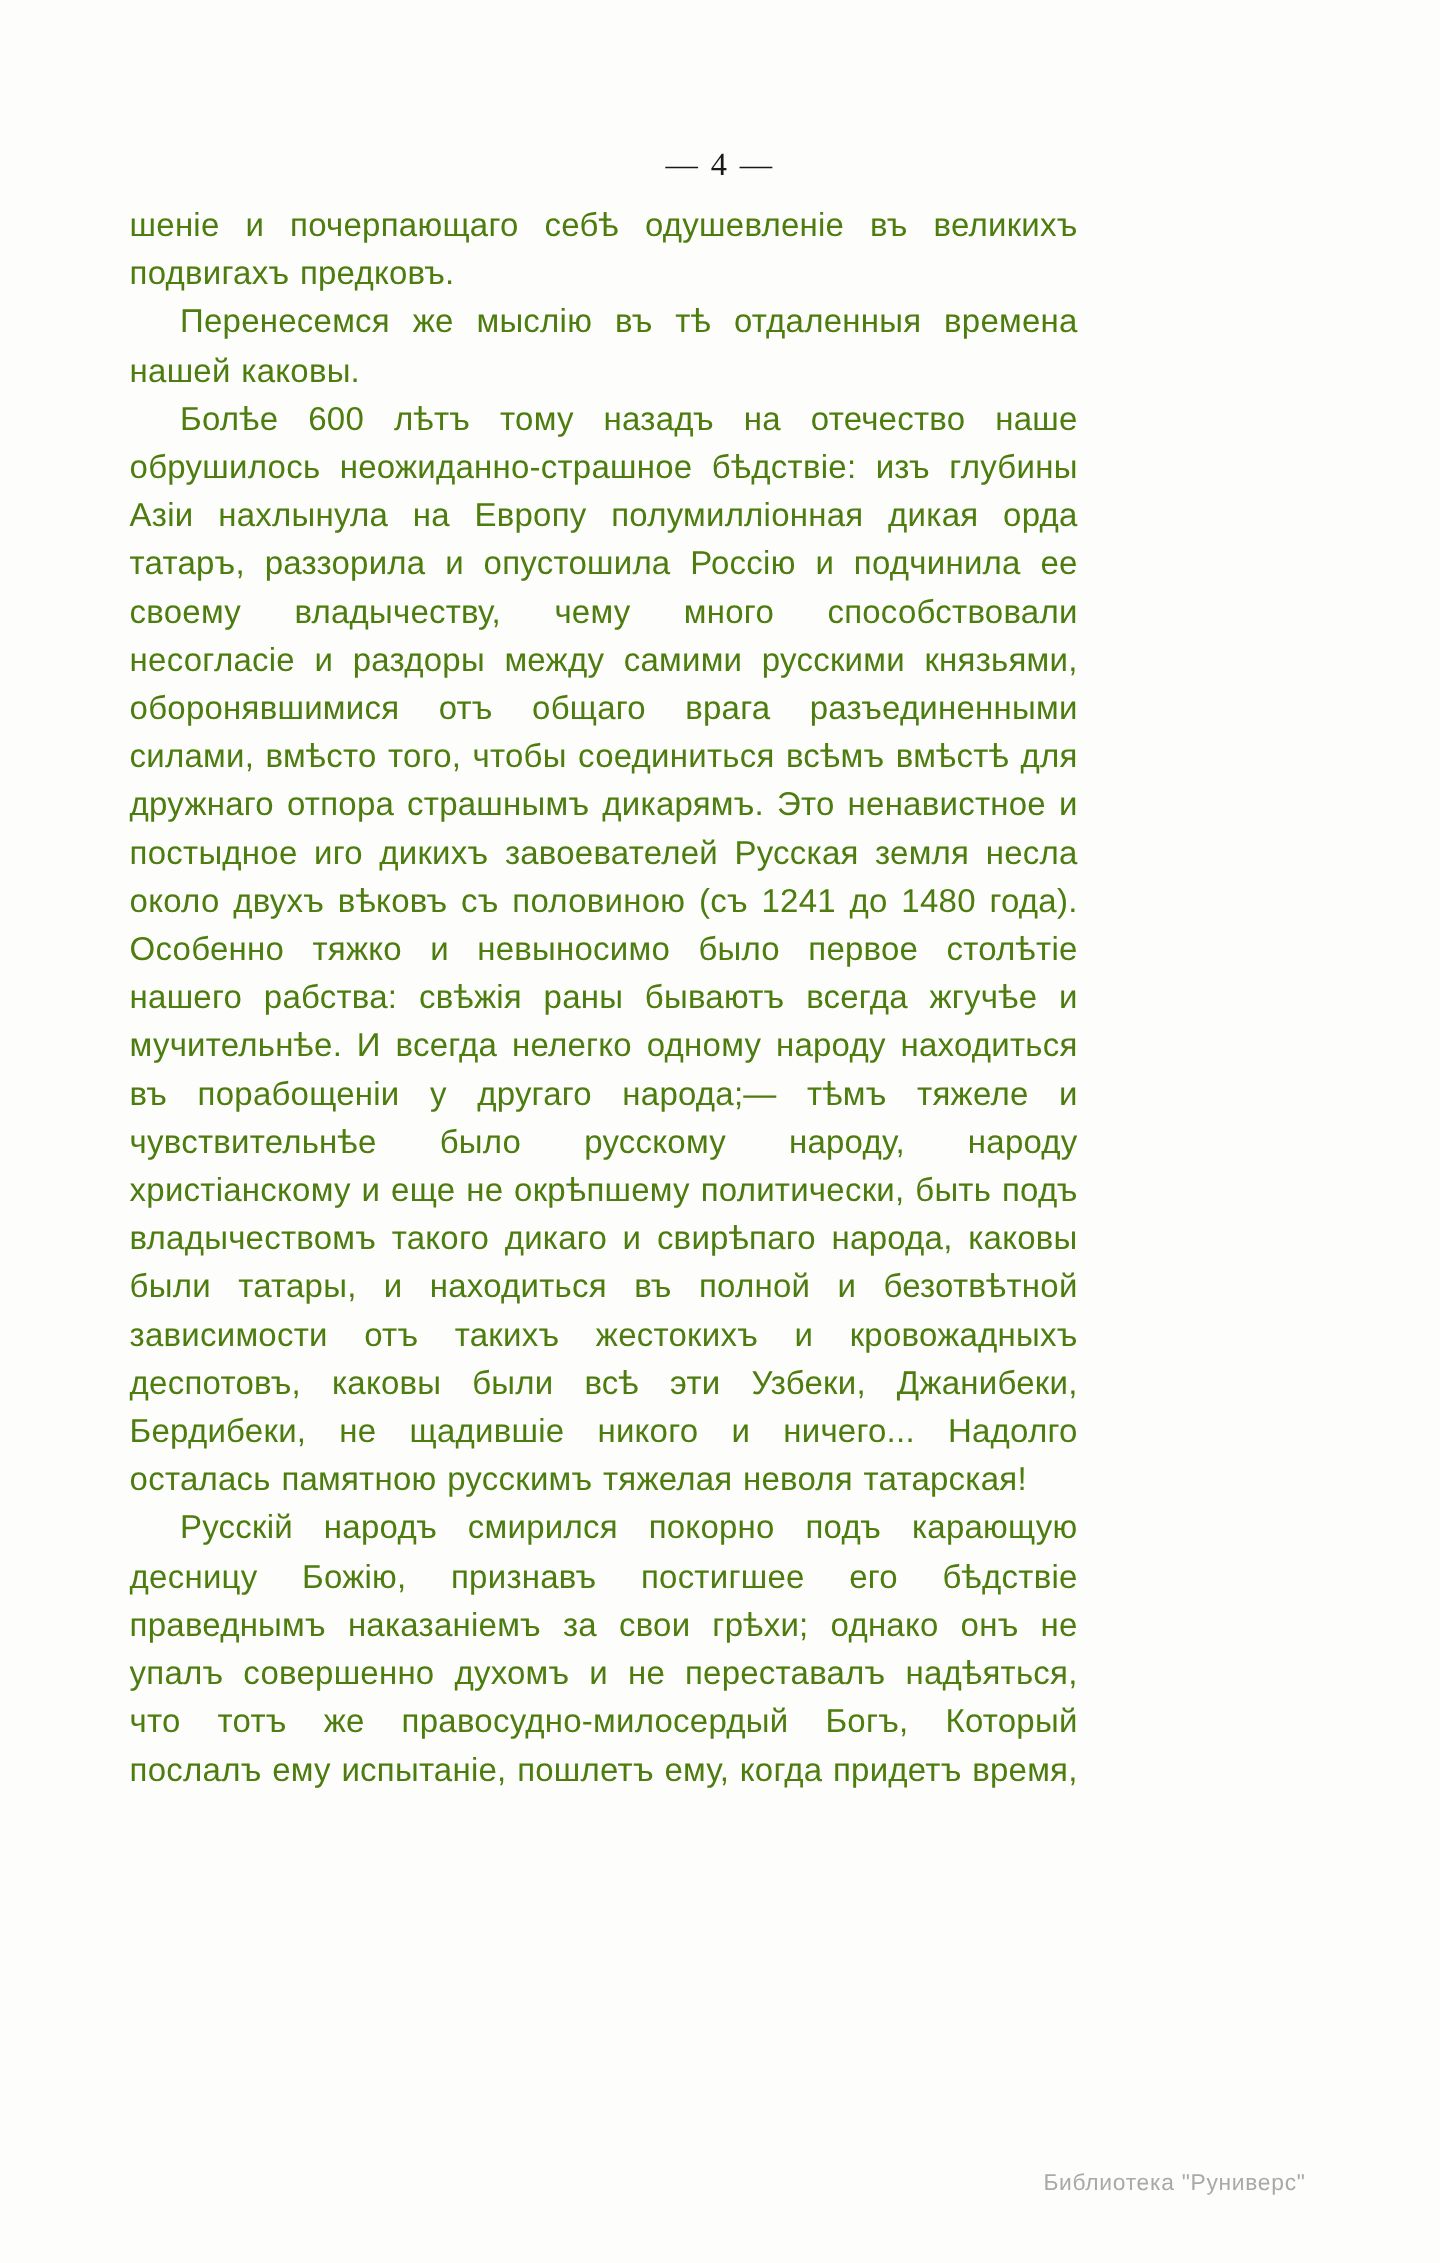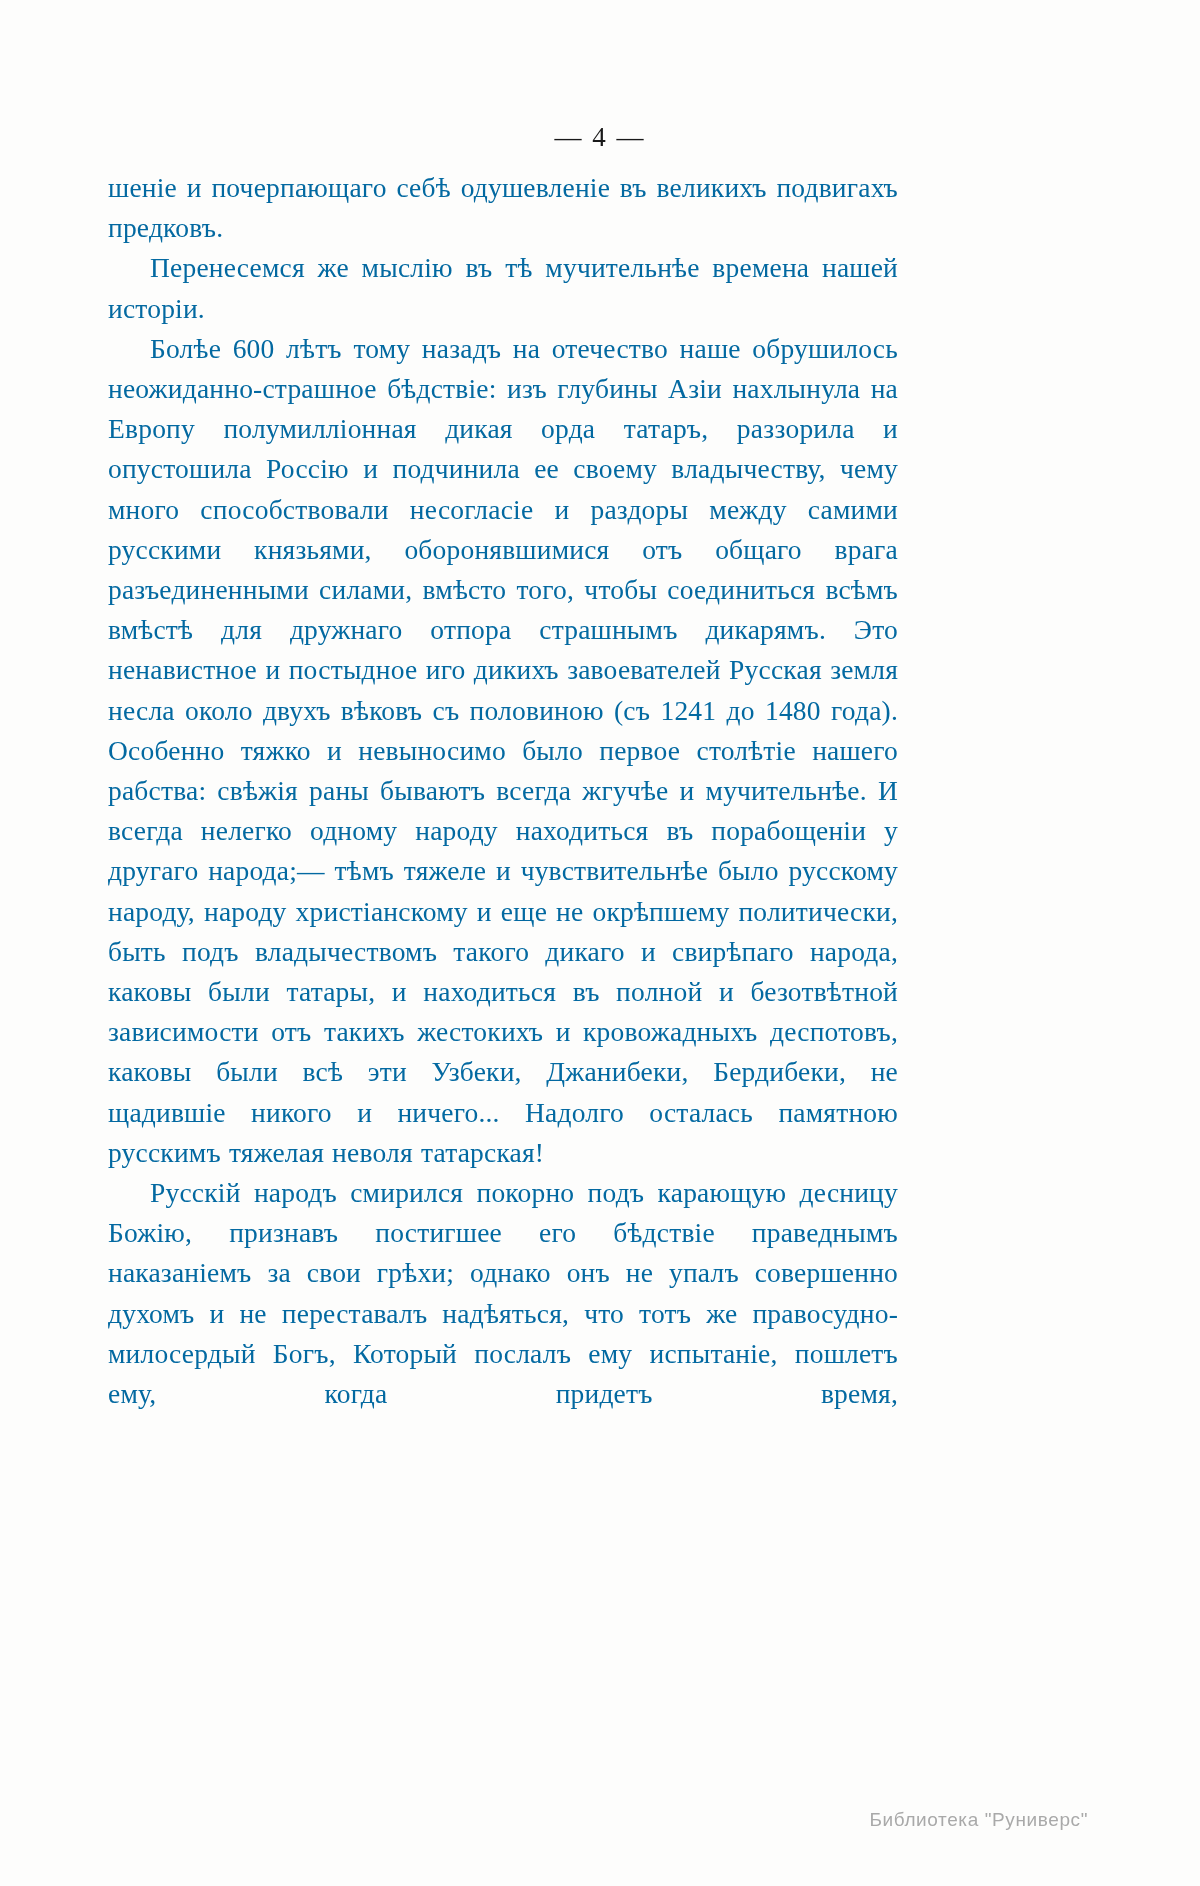--- a/index.html
+++ b/index.html
@@ -38,24 +38,24 @@
     left: 108px;
     top: 168px;
     width: 790px;
   }
   p {
     margin: 0;
     font-size: 27.5px;
     line-height: 40.2px;
     text-align: justify;
     text-align-last: left;
-    color: #0369a1;
+    color: #4d7c0f;
     letter-spacing: 0.2px;
     word-spacing: 1px;
-    font-family: Liberation Serif, serif;
+    font-family: Liberation Sans, sans-serif;
     -webkit-font-smoothing: none;
   }
   p.indent {
     text-indent: 42px;
   }
   p.last-justify {
     text-align: justify;
     text-align-last: justify;
   }
   .watermark {
@@ -72,20 +72,20 @@
 <body>
 
 <div class="page">
 
   <div class="page-number">
     <span>— 4 —</span>
   </div>
 
   <div class="text-block">
     <p>шеніе и почерпающаго себѣ одушевленіе въ великихъ подвигахъ предковъ.</p>
-    <p class="indent">Перенесемся же мыслію въ тѣ мучительнѣе времена нашей исторіи.</p>
+    <p class="indent">Перенесемся же мыслію въ тѣ отдаленныя времена нашей каковы.</p>
     <p class="indent">Болѣе 600 лѣтъ тому назадъ на отечество наше обрушилось неожиданно-страшное бѣдствіе: изъ глубины Азіи нахлынула на Европу полумилліонная дикая орда татаръ, раззорила и опустошила Россію и подчинила ее своему владычеству, чему много способствовали несогласіе и раздоры между самими русскими князьями, оборонявшимися отъ общаго врага разъединенными силами, вмѣсто того, чтобы соединиться всѣмъ вмѣстѣ для дружнаго отпора страшнымъ дикарямъ. Это ненавистное и постыдное иго дикихъ завоевателей Русская земля несла около двухъ вѣковъ съ половиною (съ 1241 до 1480 года). Особенно тяжко и невыносимо было первое столѣтіе нашего рабства: свѣжія раны бываютъ всегда жгучѣе и мучительнѣе. И всегда нелегко одному народу находиться въ порабощеніи у другаго народа;— тѣмъ тяжеле и чувствительнѣе было русскому народу, народу христіанскому и еще не окрѣпшему политически, быть подъ владычествомъ такого дикаго и свирѣпаго народа, каковы были татары, и находиться въ полной и безотвѣтной зависимости отъ такихъ жестокихъ и кровожадныхъ деспотовъ, каковы были всѣ эти Узбеки, Джанибеки, Бердибеки, не щадившіе никого и ничего... Надолго осталась памятною русскимъ тяжелая неволя татарская!</p>
     <p class="indent last-justify">Русскій народъ смирился покорно подъ карающую десницу Божію, признавъ постигшее его бѣдствіе праведнымъ наказаніемъ за свои грѣхи; однако онъ не упалъ совершенно духомъ и не переставалъ надѣяться, что тотъ же правосудно-милосердый Богъ, Который послалъ ему испытаніе, пошлетъ ему, когда придетъ время,</p>
   </div>
 
   <div class="watermark">Библиотека "Руниверс"</div>
 
 </div>
 
 </body></html>

